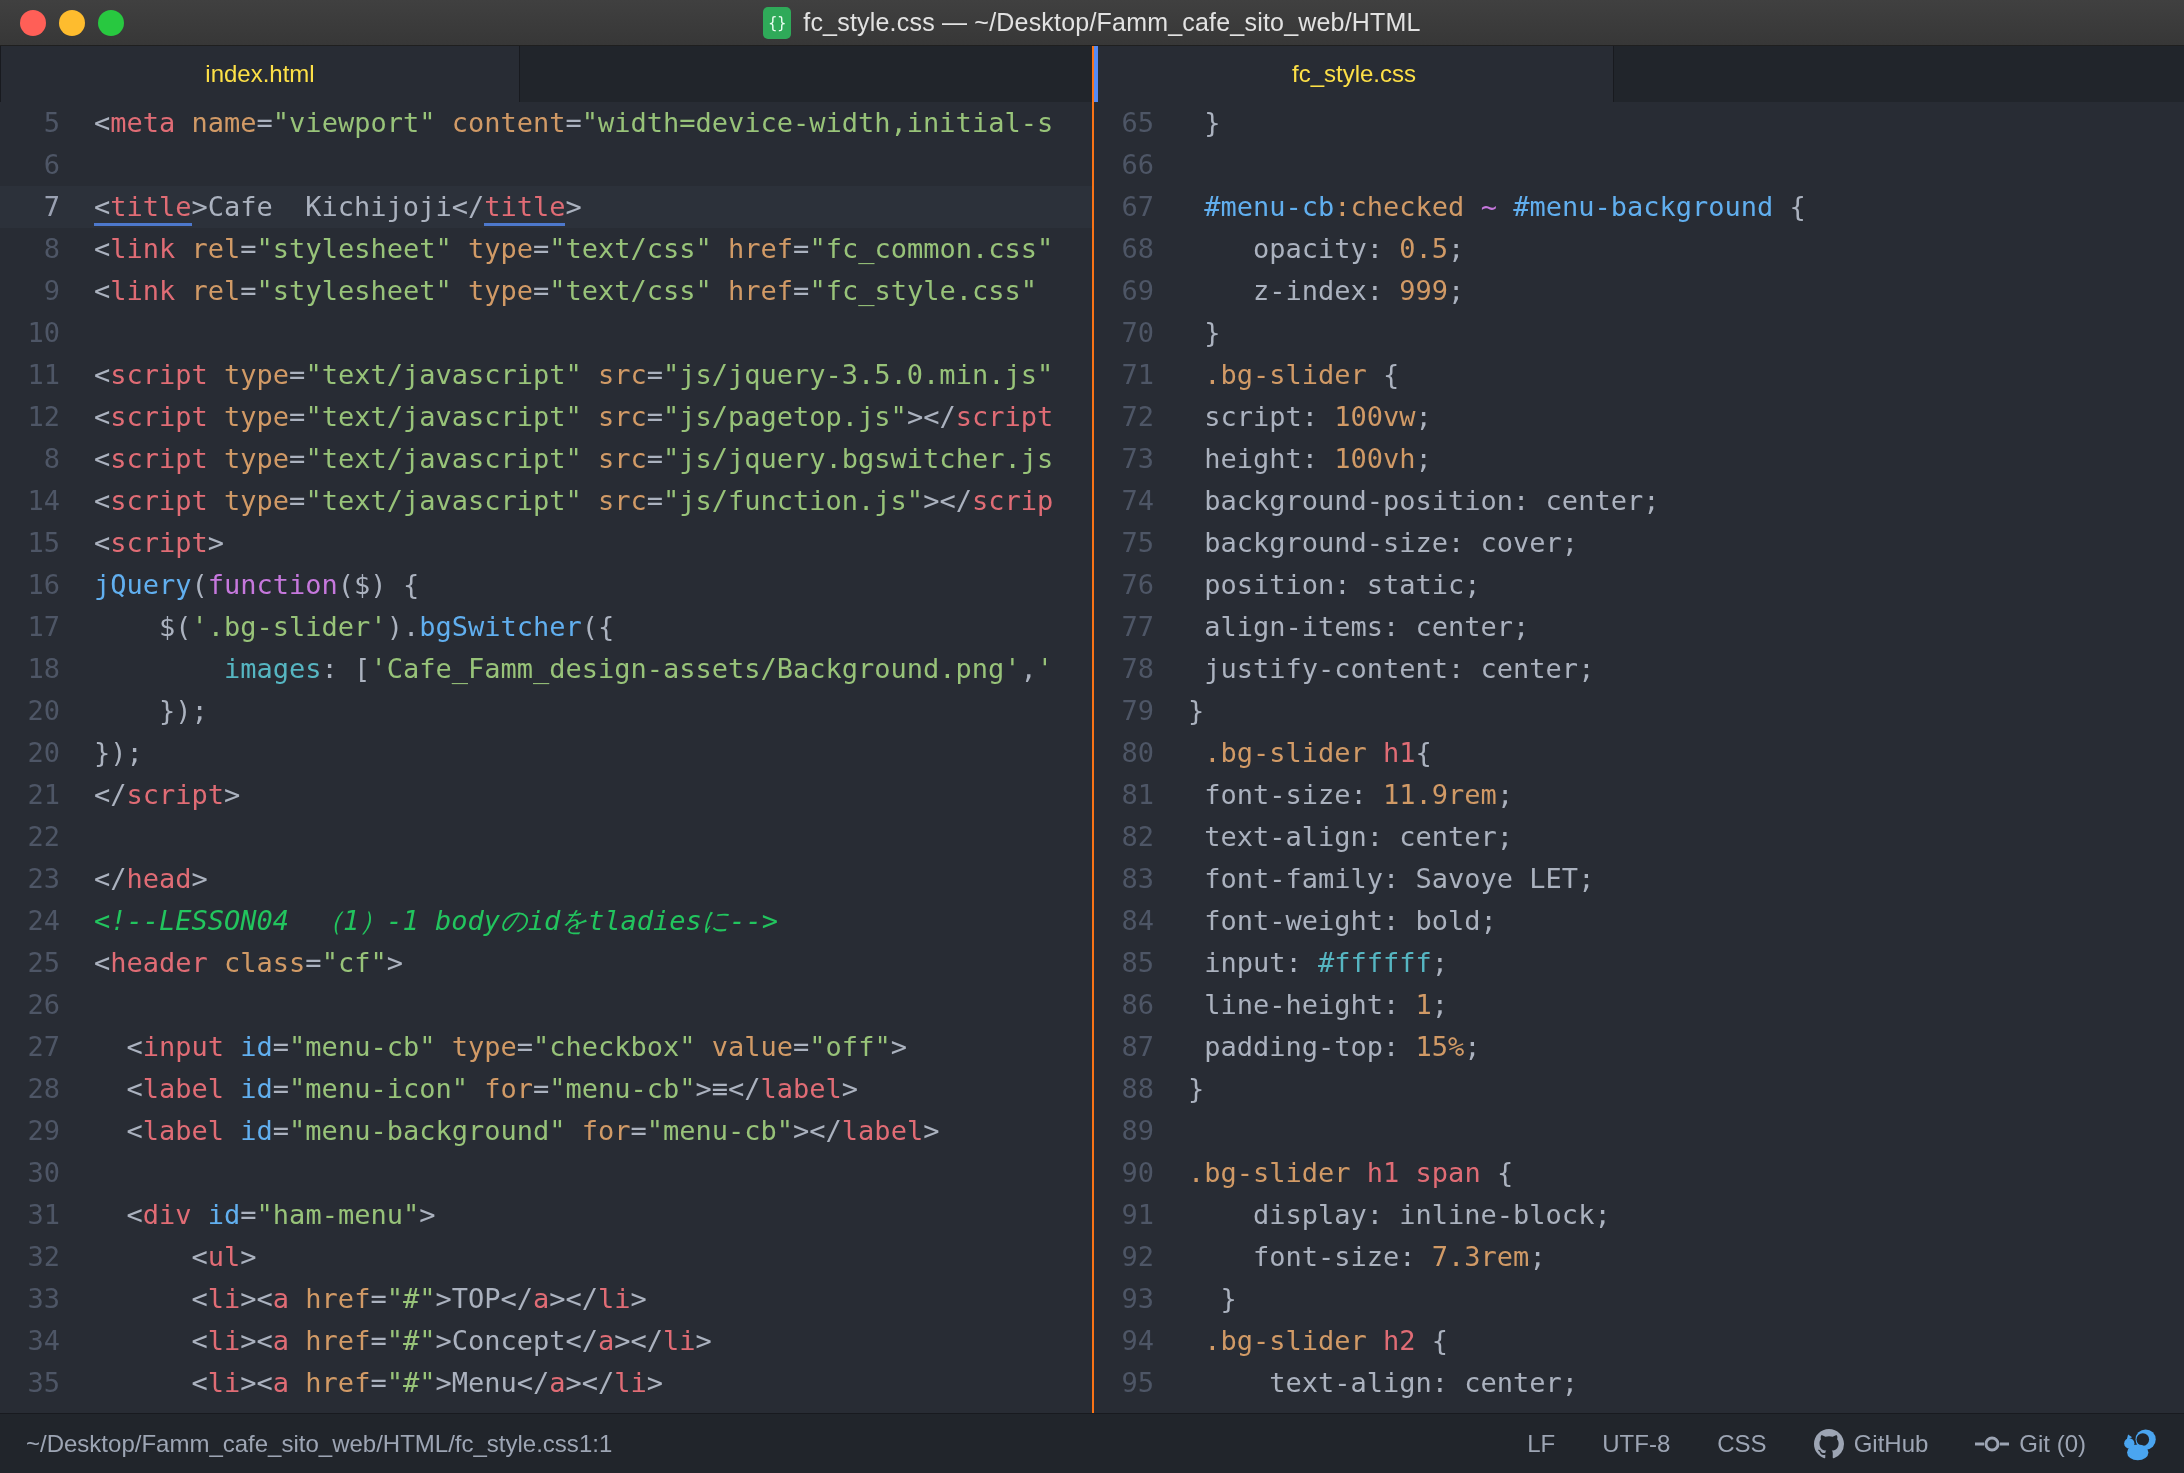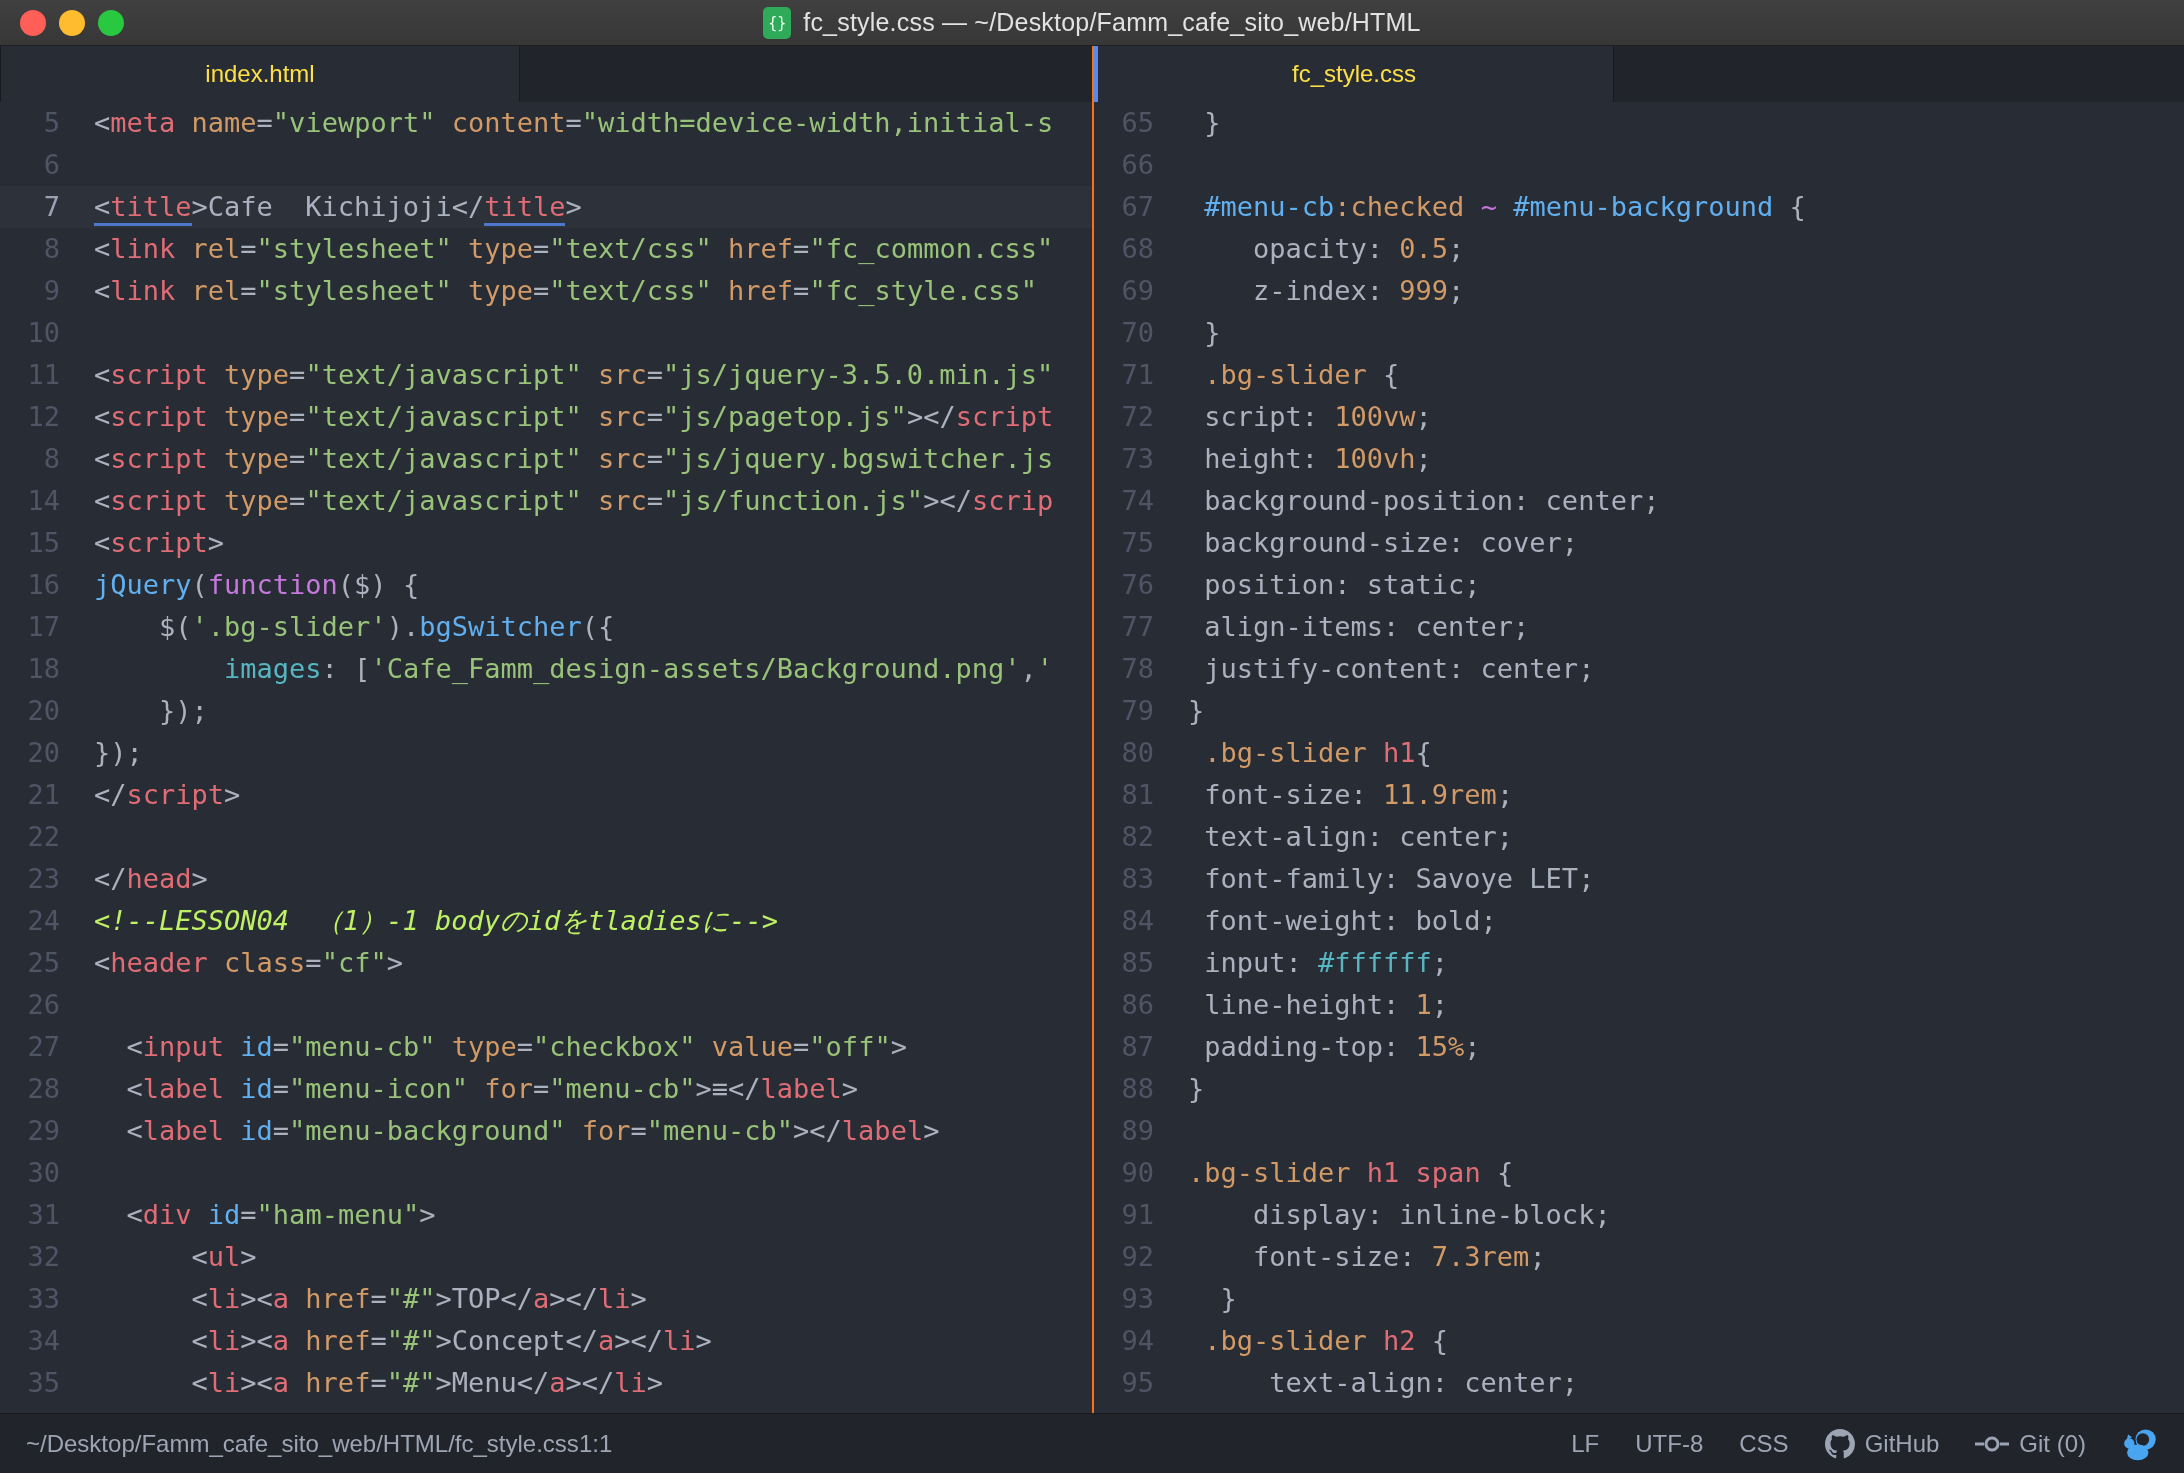--- a/index.html
+++ b/index.html
@@ -38,29 +38,29 @@
   .code { margin-left:34px; color:#abb2bf; }
 
   
   .f  { color:#abb2bf; }
   .r  { color:#e06c75; }
   .o  { color:#d19a66; }
   .g  { color:#98c379; }
   .b  { color:#61afef; }
   .p  { color:#c678dd; }
   .c  { color:#56b6c2; }
-  .cm { color:#bef264; font-style:italic; }
+  .cm { color:#22c55e; font-style:italic; }
   .u  { border-bottom:3px solid #4d78cc; padding-bottom:1px; }
 
   
   .statusbar { height:60px; flex:none; background:#21252b; border-top:1px solid #181a1f;
                display:flex; align-items:center; color:#9da5b4; font-size:24px; padding:0 26px; }
   .status-left { display:flex; align-items:center; }
   .status-right { margin-left:auto; display:flex; align-items:center; gap:36px; }
-  .status-item { display:flex; align-items:center; gap:10px; }
+  .status-item { display:flex; align-items:center; gap:10px;margin-left:11px; }
   .icon { display:inline-flex; }
 </style>
 </head>
 <body>
 
 <div class="window">
 
   <div class="titlebar">
     <div class="traffic">
       <div class="light red"></div>

